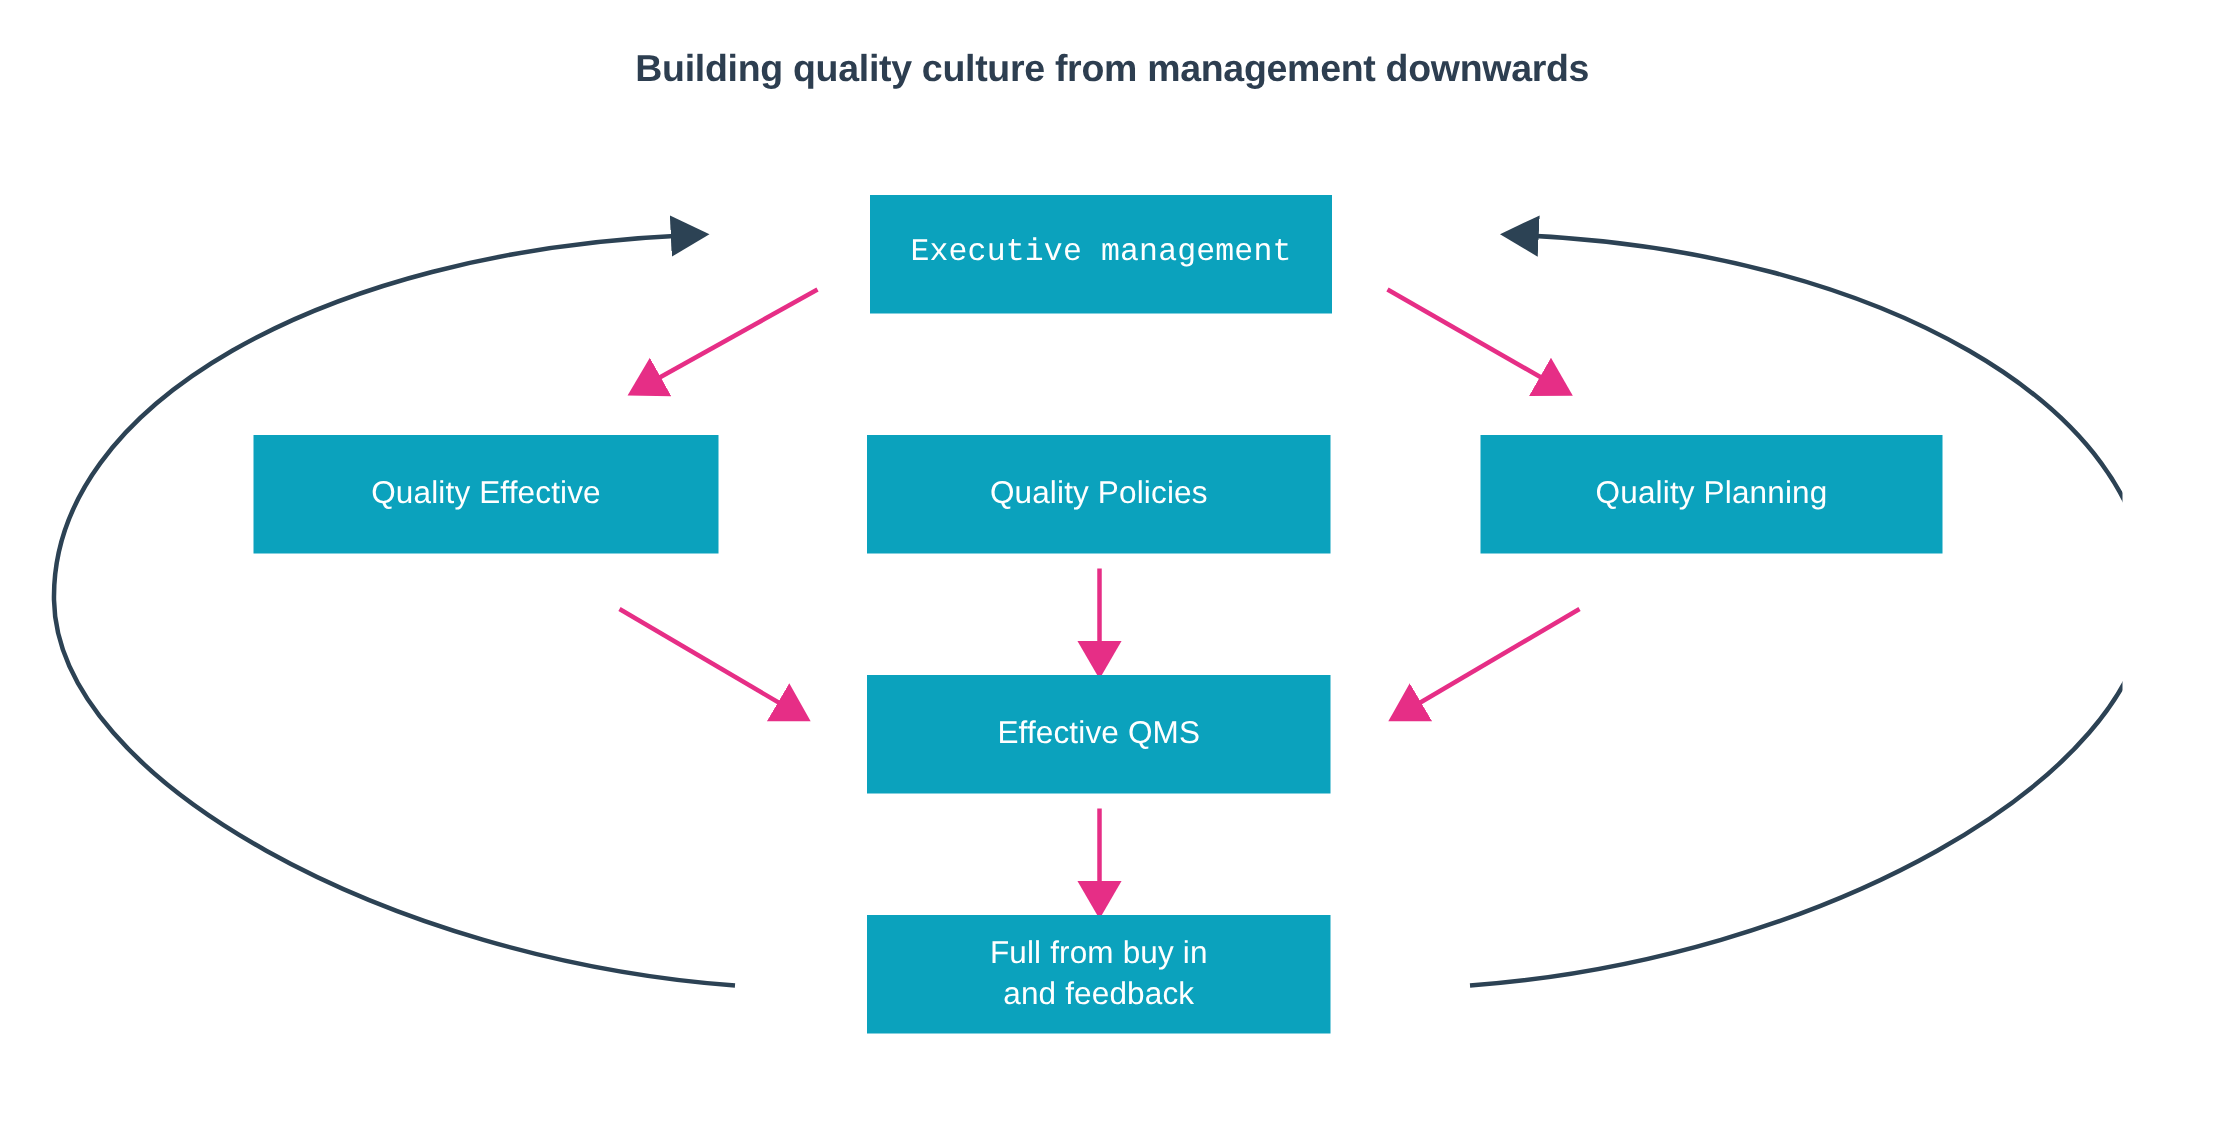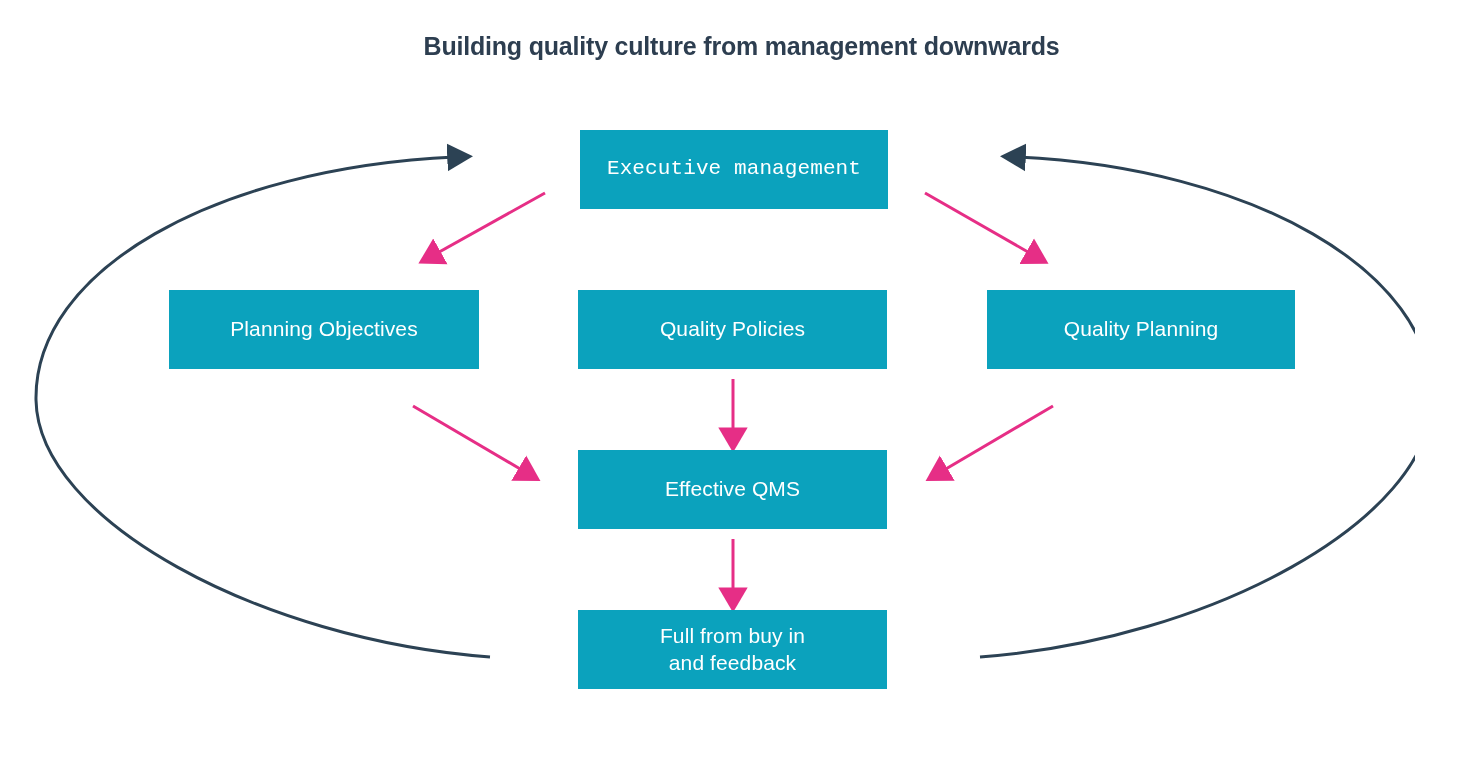--- a/index.html
+++ b/index.html
@@ -108,21 +108,21 @@
     <line class="hit" x1="733" y1="379" x2="733" y2="437" stroke="#e62e86" stroke-width="3" marker-end="url(#pink-head)"></line>
 
     <line class="hit" x1="733" y1="539" x2="733" y2="597" stroke="#e62e86" stroke-width="3" marker-end="url(#pink-head)"></line>
   </svg>
 
   <div class="node" id="node-executive-management">
     <span class="label">Executive management</span>
   </div>
 
   <div class="node" id="node-quality-objectives">
-    <span class="label">Planning Objectives</span>
+    <span class="label">Quality Effective</span>
   </div>
 
   <div class="node" id="node-quality-planning">
     <span class="label">Quality Planning</span>
   </div>
 
   <div class="node" id="node-quality-policies">
     <span class="label">Quality Policies</span>
   </div>
 

